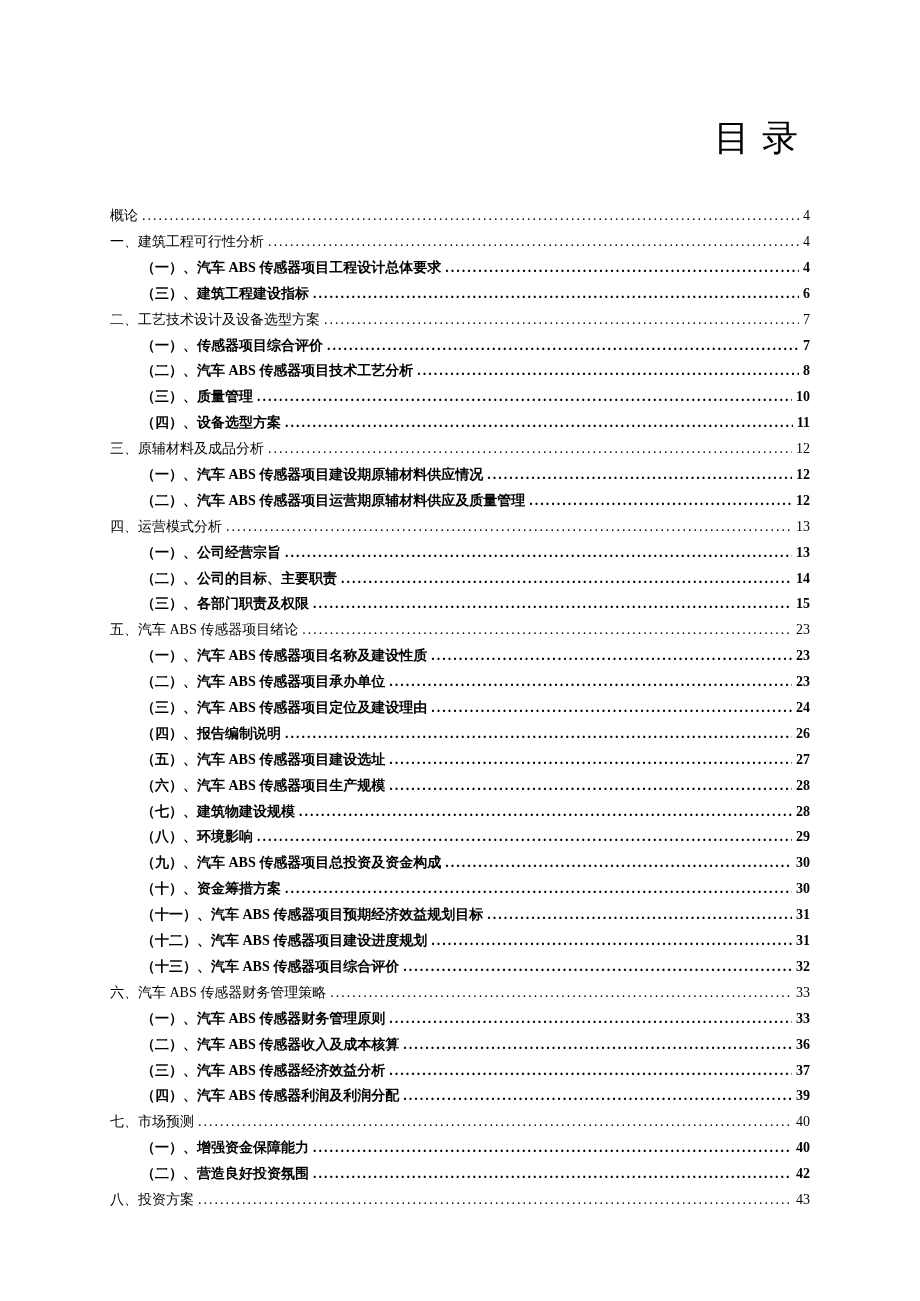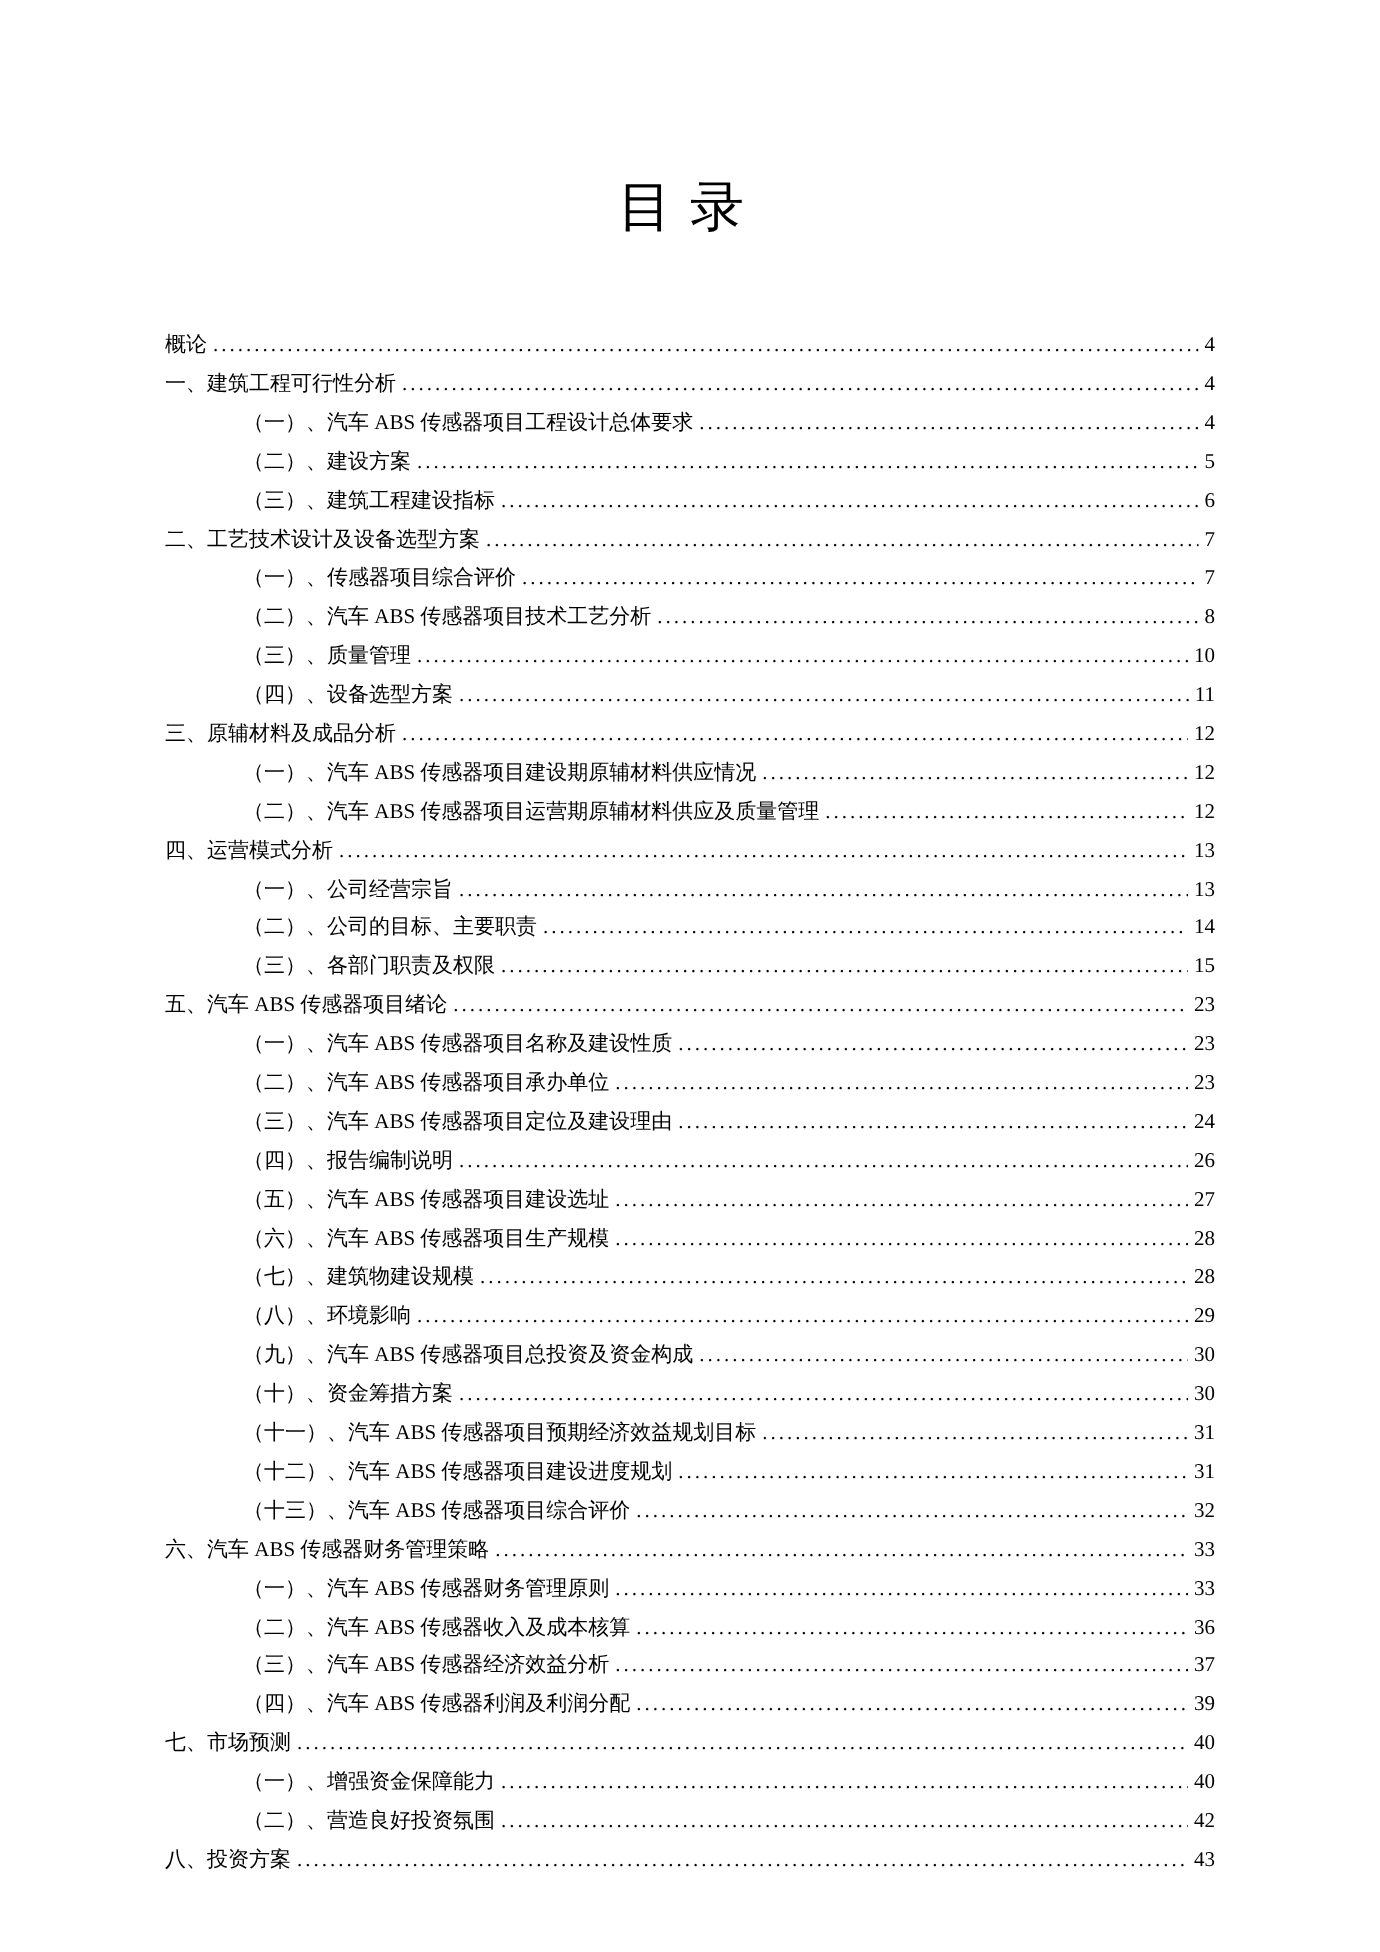--- a/index.html
+++ b/index.html
@@ -7,38 +7,39 @@
     padding: 0;
     background: #fff;
     font-family: "SimSun", "宋体", serif;
     color: #000;
     width: 920px;
   }
   .page {
     padding: 90px 110px 60px 110px;
   }
   .title {
-    text-align: center;
+    text-align: right;
     font-size: 36px;
     letter-spacing: 12px;
-    margin-bottom: 55px;
+    margin-bottom: 40px;
     font-weight: normal;
   }
   .toc-line {
     display: flex;
     align-items: baseline;
     font-size: 14px;
     line-height: 1.85;
     white-space: nowrap;
   }
   .toc-line.level-0 {
     margin-left: 0;
   }
   .toc-line.level-1 {
-    margin-left: 52px;
+    margin-left: 31px;
+    font-weight: bold;
   }
   .toc-text {
     flex: 0 0 auto;
   }
   .toc-dots {
     flex: 1 1 auto;
     overflow: hidden;
     letter-spacing: 2px;
     color: #000;
     margin: 0 4px;
@@ -65,25 +66,20 @@
         <span class="toc-text">一、建筑工程可行性分析</span>
         <span class="toc-dots"></span>
         <span class="toc-page">4</span>
       </div>
       <div class="toc-line level-1">
         <span class="toc-text">（一）、汽车 ABS 传感器项目工程设计总体要求</span>
         <span class="toc-dots"></span>
         <span class="toc-page">4</span>
       </div>
       <div class="toc-line level-1">
-        <span class="toc-text">（二）、建设方案</span>
-        <span class="toc-dots"></span>
-        <span class="toc-page">5</span>
-      </div>
-      <div class="toc-line level-1">
         <span class="toc-text">（三）、建筑工程建设指标</span>
         <span class="toc-dots"></span>
         <span class="toc-page">6</span>
       </div>
       <div class="toc-line level-0">
         <span class="toc-text">二、工艺技术设计及设备选型方案</span>
         <span class="toc-dots"></span>
         <span class="toc-page">7</span>
       </div>
       <div class="toc-line level-1">

